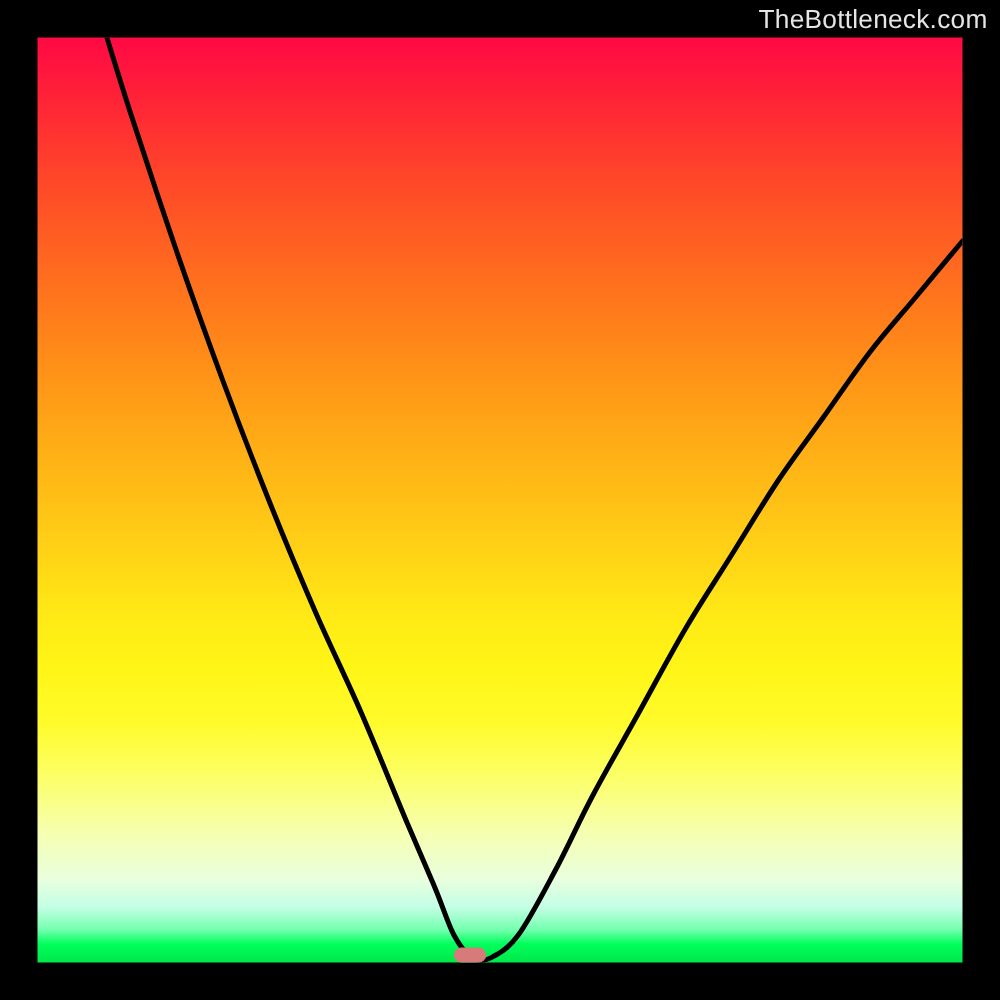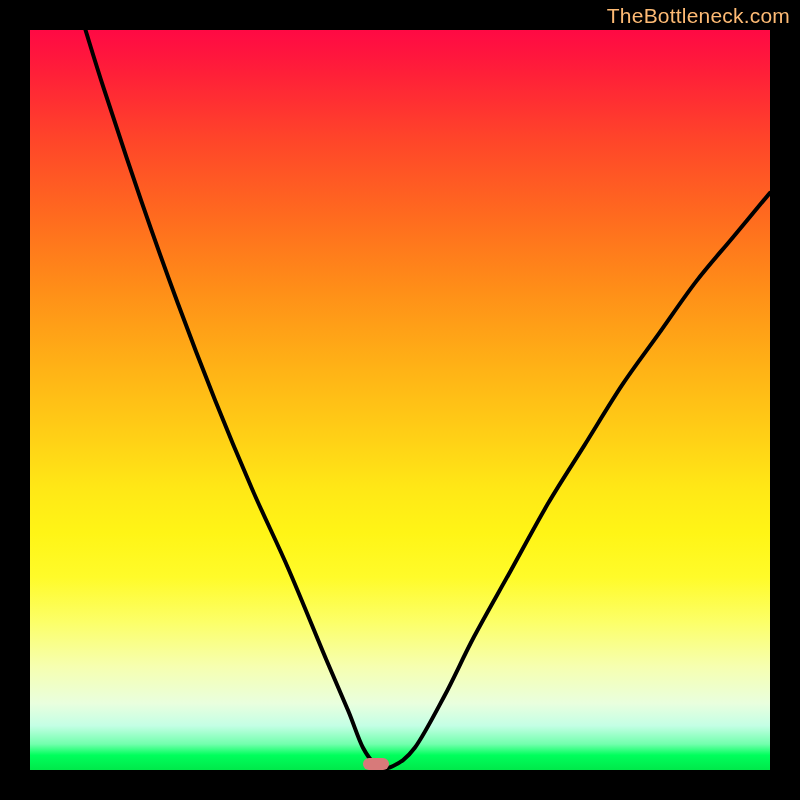--- a/index.html
+++ b/index.html
@@ -55,21 +55,21 @@
     position: absolute;
     width: 26px;
     height: 12px;
     background: #d77a7a;
     border-radius: 6px;
   }
   .watermark {
     position: absolute;
     top: 4px;
     right: 10px;
-    color: #fdba74;
+    color: #e5e5e5;
     font-size: 21px;
     font-weight: 500;
     letter-spacing: 0.2px;
   }
 </style>
 </head>
 <body>
 
 <div class="frame">
 

